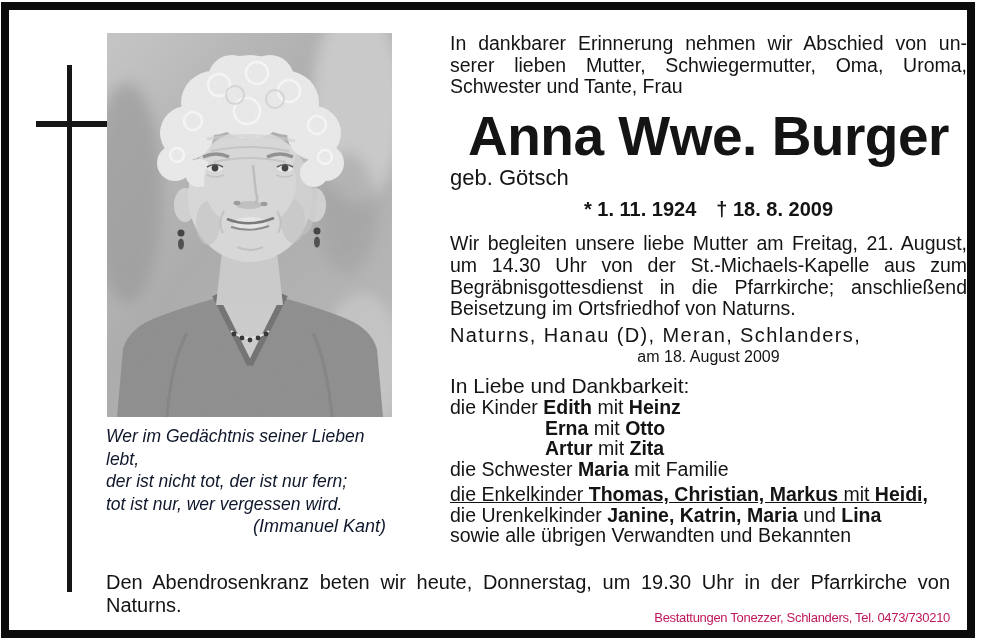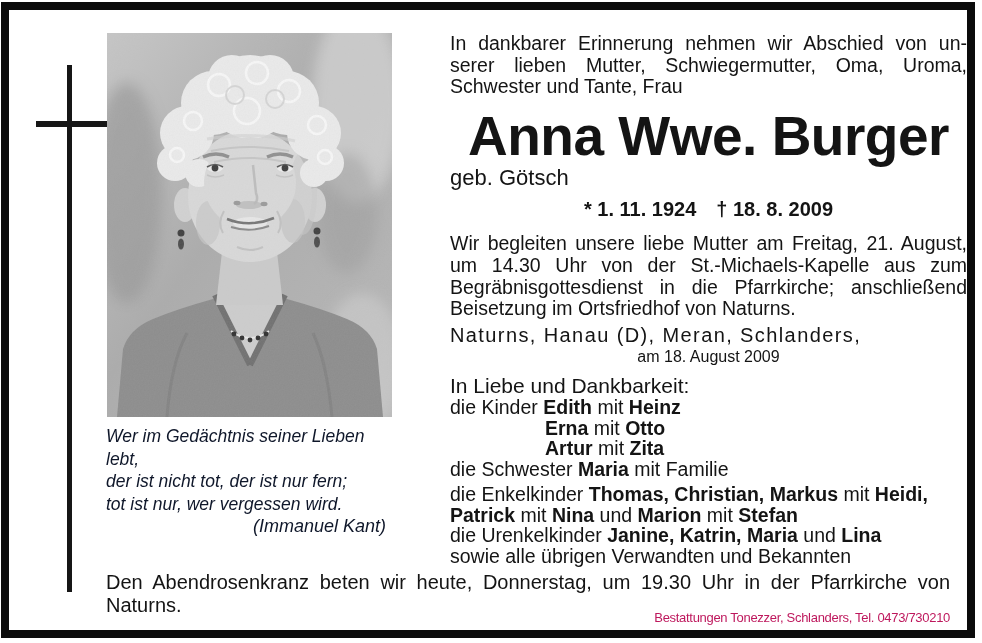--- a/index.html
+++ b/index.html
@@ -29,21 +29,21 @@
           letter-spacing:-0.5px; white-space:nowrap; margin-top:12px; }
   .maiden { font-size:22px; line-height:30px; font-weight:normal; text-align:left; margin-top:1px; }
   .dates { display:flex; justify-content:center; gap:20px;
            font-size:20px; line-height:24px; font-weight:bold; margin-top:4px; }
   .funeral { margin-top:12px; }
   .places { margin-top:4px; font-size:20px; line-height:22.5px; letter-spacing:1.4px; white-space:nowrap; }
   .dateline { font-size:16px; line-height:22.5px;text-align:center; }
   .gratitude { margin-top:6px; font-size:21px; line-height:22px; }
   .fam { font-size:19.5px; line-height:20.6px; white-space:nowrap; }
   .fam.indent { padding-left:95px; }
-  .fam.gap { margin-top:5px; }
+  .fam.gap { margin-top:5px;text-decoration:underline; }
   .fam .bold { font-weight:bold; }
   
   .rosary { position:absolute; left:106px; top:571px; width:844px;
             font-size:20px; line-height:23px; }
   .undertaker { position:absolute; right:32px; top:610px; font-size:13px;
                 letter-spacing:-0.3px; color:#be185d; }
 </style>
 </head>
 <body>
 
@@ -201,21 +201,20 @@
     <div class="dateline">am 18. August 2009</div>
 
     <div class="gratitude">In Liebe und Dankbarkeit:</div>
 
     <div>
         <div class="fam"><span>die Kinder </span><span class="bold">Edith</span><span> mit </span><span class="bold">Heinz</span></div>
         <div class="fam indent"><span class="bold">Erna</span><span> mit </span><span class="bold">Otto</span></div>
         <div class="fam indent"><span class="bold">Artur</span><span> mit </span><span class="bold">Zita</span></div>
         <div class="fam"><span>die Schwester </span><span class="bold">Maria</span><span> mit Familie</span></div>
         <div class="fam gap"><span>die Enkelkinder </span><span class="bold">Thomas, Christian, Markus</span><span> mit </span><span class="bold">Heidi,</span></div>
-        <div class="fam"><span class="bold">Patrick</span><span> mit </span><span class="bold">Nina</span><span> und </span><span class="bold">Marion</span><span> mit </span><span class="bold">Stefan</span></div>
         <div class="fam"><span>die Urenkelkinder </span><span class="bold">Janine, Katrin, Maria</span><span> und </span><span class="bold">Lina</span></div>
         <div class="fam"><span>sowie alle übrigen Verwandten und Bekannten</span></div>
       </div>
   </div>
 
   <div class="rosary">
     <div class="just">Den Abendrosenkranz beten wir heute, Donnerstag, um 19.30 Uhr in der Pfarrkirche von</div>
     <div>Naturns.</div>
   </div>
 

